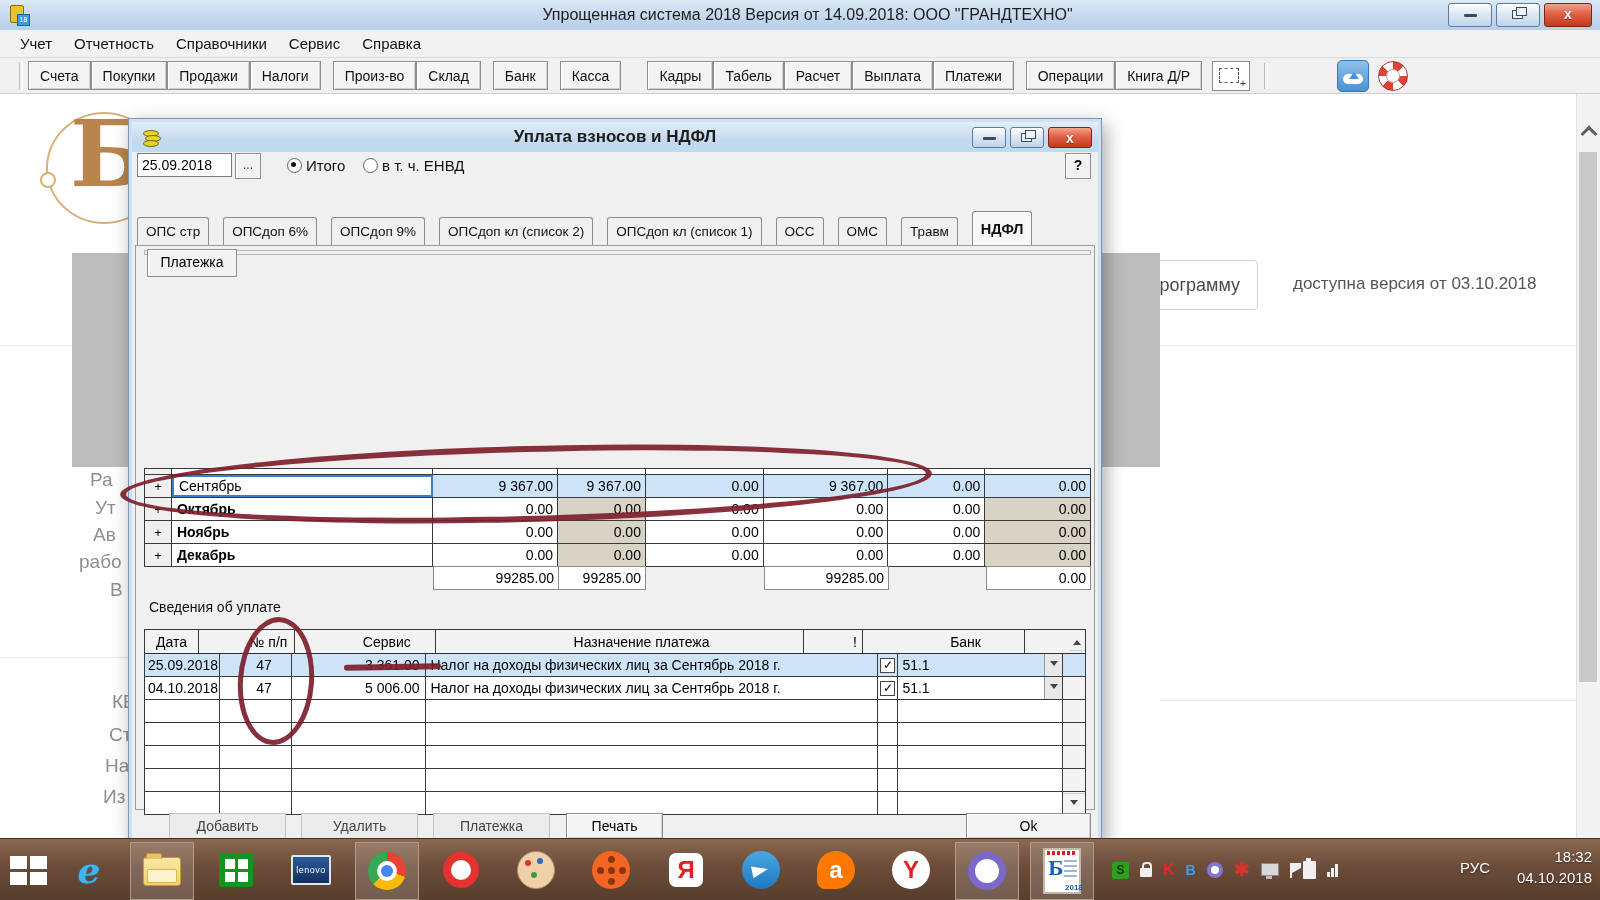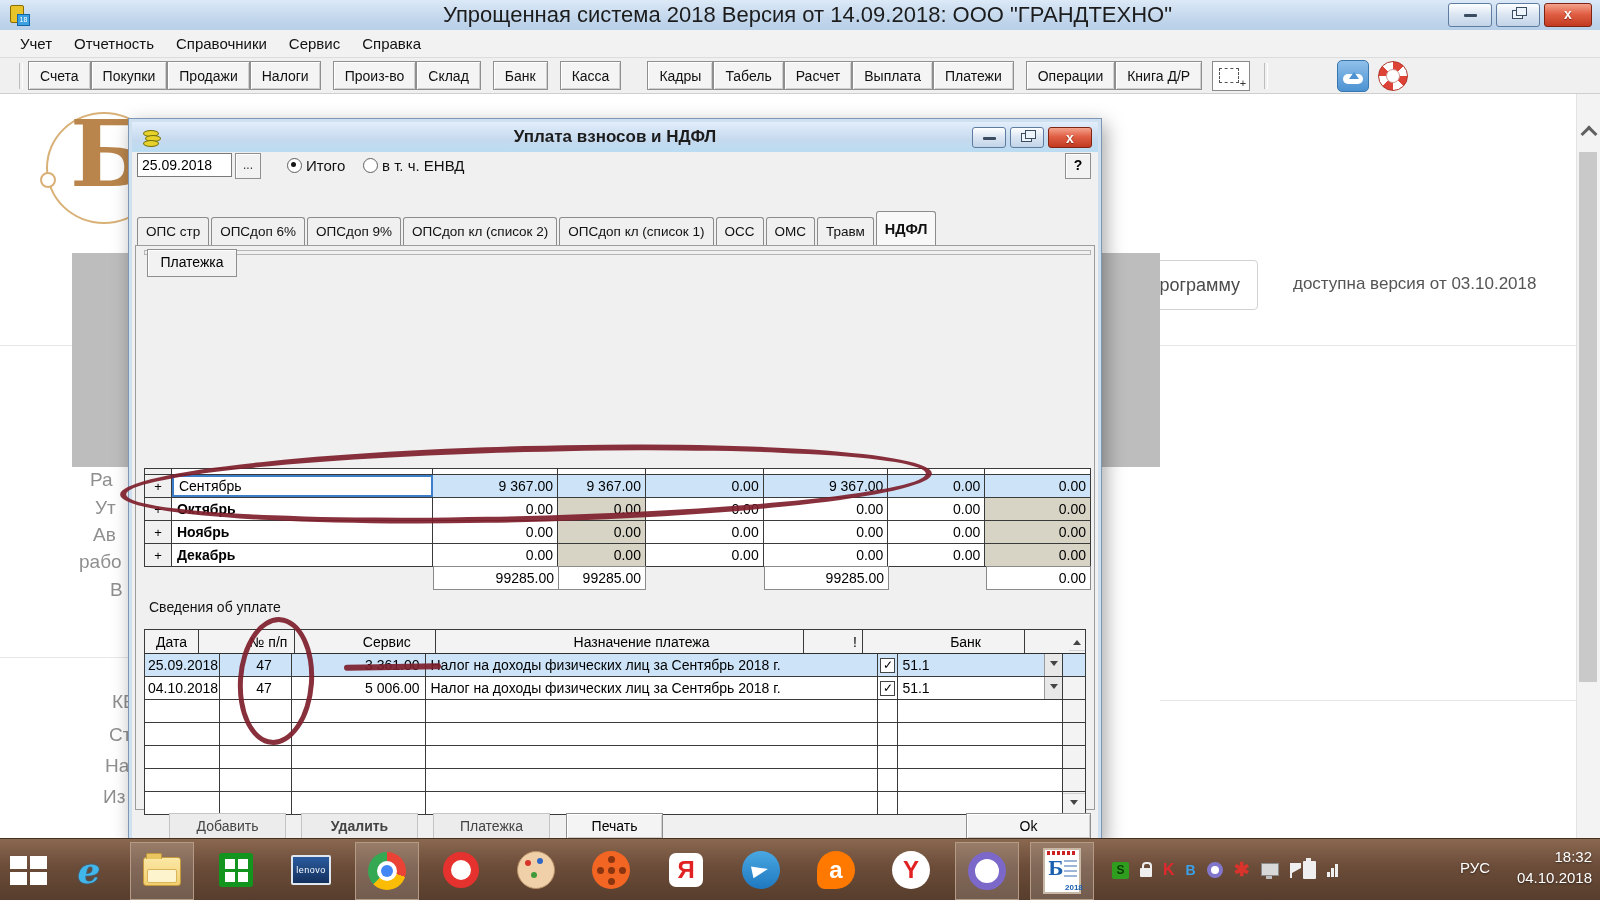--- a/index.html
+++ b/index.html
@@ -3,21 +3,21 @@
 <meta charset="utf-8">
 <style>
   html,body{margin:0;padding:0;}
   body{font-family:"Liberation Sans",sans-serif;-webkit-font-smoothing:antialiased;}
   #screen{position:relative;width:1600px;height:900px;overflow:hidden;background:#fff;}
   .r{position:absolute;}
   .txt{white-space:nowrap;}
 
   
   .titlebar{left:0;top:0;width:1600px;height:30px;background:linear-gradient(#dcE9f7,#c3d7ec 60%,#b7cfe8);border-bottom:1px solid #9fb6cf;display:flex;align-items:center;}
-  .title-text{position:absolute;left:15px;right:0;text-align:center;font-size:22px;color:#1c1c1c;}
+  .title-text{position:absolute;left:15px;right:0;text-align:center;font-size:16px;color:#1c1c1c;}
   .appicon{position:absolute;left:8px;top:4px;width:22px;height:22px;}
   .appicon .b1{position:absolute;left:2px;top:1px;width:12px;height:16px;background:#e8c32a;border:1px solid #8a6d00;border-radius:2px;}
   .appicon .b2{position:absolute;right:0;bottom:0;width:11px;height:10px;background:#3aa0e0;border:1px solid #1565a8;color:#fff;font-size:7px;line-height:10px;text-align:center;}
   .wbtns{position:absolute;right:8px;top:3px;display:flex;gap:4px;}
   .wbtn{width:42px;height:22px;border:1px solid #5e7ba0;border-radius:3px;background:linear-gradient(#feffff,#dde7f3 45%,#c2d4e8);position:relative;}
   .wbtn.close{width:46px;background:linear-gradient(#f4a38d,#e06045 45%,#c23a20);border-color:#7e2413;}
   .g-min{position:absolute;left:50%;top:50%;width:13px;height:3px;margin:-1px 0 0 -6px;background:#3c4c60;border-radius:1px;}
   .g-res{position:absolute;left:50%;top:50%;width:9px;height:7px;margin:-5px 0 0 -6px;border:1px solid #3c4c60;background:#eef4fb;}
   .g-res::after{content:"";position:absolute;left:3px;top:-4px;width:9px;height:7px;border:1px solid #3c4c60;background:#eef4fb;}
   .g-x{position:absolute;left:0;top:0;right:0;bottom:0;color:#fff;font-weight:bold;font-size:14px;line-height:21px;text-align:center;text-shadow:0 1px 1px #7e2413;}
@@ -59,21 +59,21 @@
   .dwbtns{position:absolute;right:6px;top:5px;display:flex;gap:4px;}
   .dwbtn{width:32px;height:19px;border:1px solid #5e7ba0;border-radius:3px;background:linear-gradient(#feffff,#dde7f3 45%,#c2d4e8);position:relative;}
   .dwbtn.close{width:42px;background:linear-gradient(#f4a38d,#e06045 45%,#c23a20);border-color:#7e2413;}
   .dinput{position:absolute;left:8px;top:34px;width:95px;height:24px;border:1px solid #7a7a7a;background:#fff;font-size:14px;font-family:"Liberation Sans",sans-serif;padding:0 4px;box-sizing:border-box;}
   .dots-btn{position:absolute;left:106px;top:34px;width:24px;height:24px;font-size:12px;color:#333;background:#f2f2f2;border:1px solid #8f8f8f;box-shadow:inset 1px 1px 0 #fff;text-align:center;line-height:22px;}
   .radio{width:13px;height:13px;border:1px solid #5f5f5f;border-radius:50%;background:#fff;position:absolute;}
   .radio.on::after{content:"";position:absolute;left:3px;top:3px;width:5px;height:5px;border-radius:50%;background:#161616;}
   .rlabel{position:absolute;font-size:15px;color:#111;}
   .helpbtn{position:absolute;right:10px;top:34px;width:24px;height:24px;background:#f2f2f2;border:1px solid #8f8f8f;box-shadow:inset 1px 1px 0 #fff;font-size:14px;font-weight:bold;text-align:center;line-height:22px;}
   .tabs{position:absolute;left:8px;top:96px;height:30px;display:flex;align-items:flex-end;}
-  .tab{height:27px;padding:0 8px;display:flex;align-items:center;background:#f0f0f0;border:1px solid #8c8c8c;border-bottom:none;border-radius:3px 3px 0 0;font-size:13.5px;color:#111;margin-right:2px;}
+  .tab{height:27px;padding:0 8px;display:flex;align-items:center;background:#f0f0f0;border:1px solid #8c8c8c;border-bottom:none;border-radius:3px 3px 0 0;font-size:13.5px;color:#111;margin-right:14px;}
   .tab.active{height:33px;background:#f8f8f8;font-weight:bold;font-size:14.5px;position:relative;z-index:3;}
   .tabframe{position:absolute;left:6px;top:126px;width:958px;height:563px;border:1px solid #9c9c9c;background:transparent;}
   .pltbtn{position:absolute;left:18px;top:130px;width:88px;height:26px;background:#f2f2f2;border:1px solid #8f8f8f;box-shadow:inset 1px 1px 0 #fff;font-size:14px;text-align:center;line-height:24px;z-index:2;}
   .hdrstrip{position:absolute;left:15px;top:131px;width:947px;height:5px;border:1px solid #b5b5b5;box-sizing:border-box;}
 
   
   .mtable{position:absolute;left:15px;top:349px;width:947px;border:1px solid #3a3a3a;box-sizing:border-box;background:#fff;font-size:14px;}
   .mrow{display:flex;height:22px;border-bottom:1px solid #3a3a3a;}
   .mrow:last-child{border-bottom:none;}
   .mrow.sliver{height:5px;border-bottom:1px solid #3a3a3a;}
@@ -464,21 +464,21 @@
           <div class="pc p-bank"></div>
           <div class="pc p-scroll">
             <span class="sb-dn">
               <span class="tri-d" style="margin:0;"></span>
             </span>
           </div>
         </div>
     </div>
 
     <div class="flatbtn" style="left:40px;">Добавить</div>
-    <div class="flatbtn" style="left:172px;font-weight:bold;">Удалить</div>
+    <div class="flatbtn" style="left:172px;">Удалить</div>
     <div class="flatbtn" style="left:304px;">Платежка</div>
     <div class="raisedbtn" style="left:437px;width:97px;">Печать</div>
     <div class="raisedbtn" style="left:837px;width:125px;">Ok</div>
   </div>
 
   <div class="r ann" style="left:120px;top:446px;width:800px;height:64px;transform:rotate(-1.5deg);z-index:20;"></div>
   <div class="r ann2" style="left:238px;top:617px;width:66px;height:118px;transform:rotate(4deg);z-index:20;"></div>
   <div class="r annline" style="left:344px;top:664px;width:97px;height:6px;transform:rotate(-1deg);z-index:20;"></div>
 
   <div class="r taskbar" style="z-index:30;">

